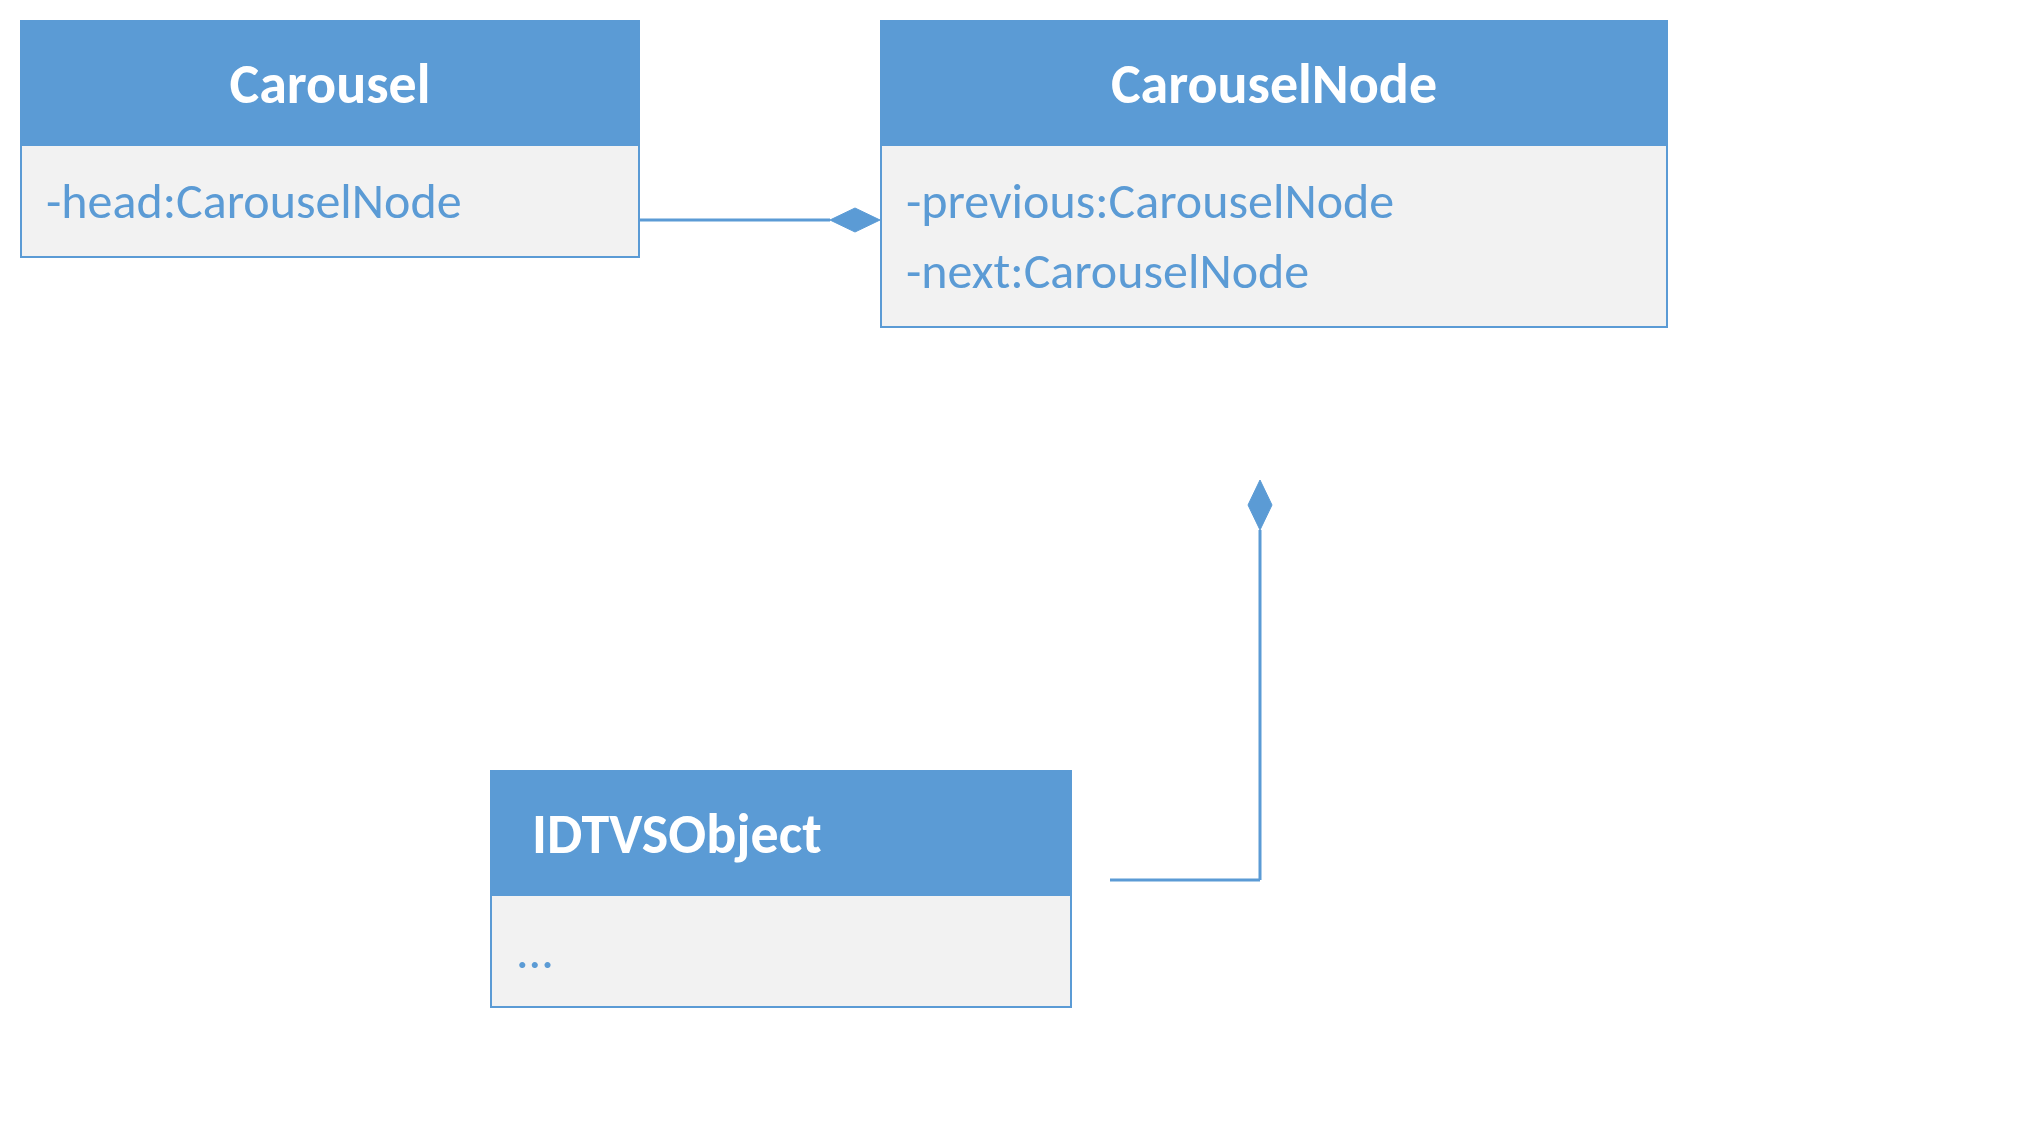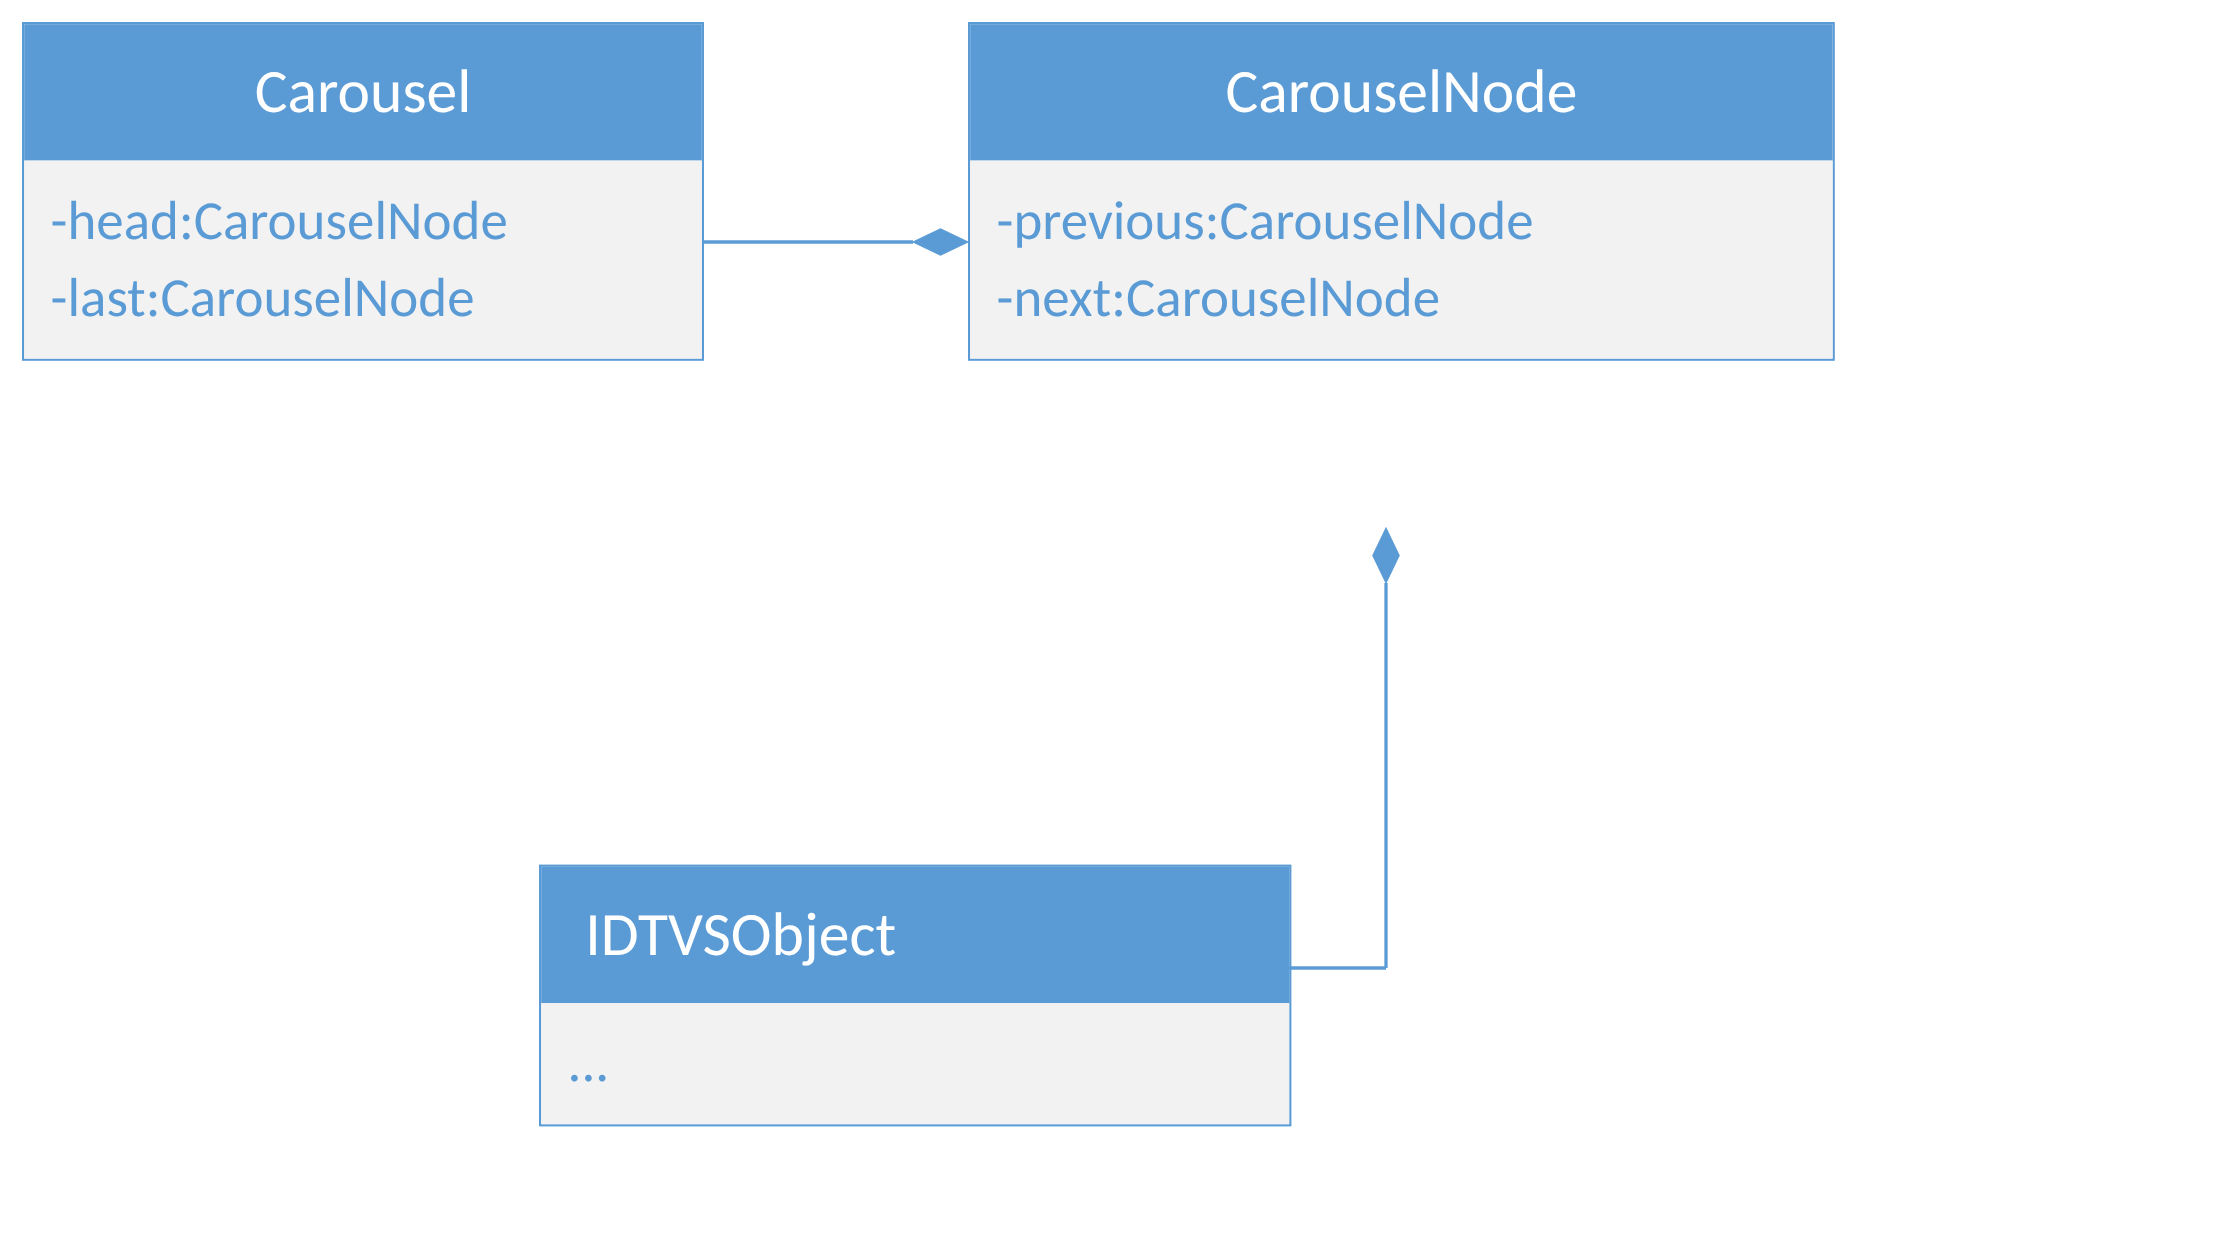--- a/index.html
+++ b/index.html
@@ -16,21 +16,21 @@
     }
     .class-box {
       position: absolute;
       border: 2px solid #5b9bd5;
     }
     .class-header {
       background: #5b9bd5;
       color: #ffffff;
       text-align: center;
       font-size: 56px;
-      font-weight: 400;
+      font-weight: 700;
       padding: 28px 10px;
     }
     .class-body {
       background: #f2f2f2;
       color: #5b9bd5;
       font-size: 50px;
       font-weight: 400;
       padding: 20px 24px;
       line-height: 1.4;
     }
@@ -45,35 +45,34 @@
   </style>
 </head>
 <body>
 
 <div class="class-box" style="left:20px; top:20px; width:620px;">
   <div class="class-header">
     <span>Carousel</span>
   </div>
   <div class="class-body">
     <div class="attr">-head:CarouselNode</div>
-    <div class="attr">-last:CarouselNode</div>
   </div>
 </div>
 
 <div class="class-box" style="left:880px; top:20px; width:788px;">
   <div class="class-header">
     <span>CarouselNode</span>
   </div>
   <div class="class-body">
     <div class="attr">-previous:CarouselNode</div>
     <div class="attr">-next:CarouselNode</div>
   </div>
 </div>
 
-<div class="class-box" style="left:490px; top:770px; width:684px;margin-top:16px;">
+<div class="class-box" style="left:490px; top:770px; width:582px;">
   <div class="class-header" style="text-align:left; padding-left:40px;">
     <span>IDTVSObject</span>
   </div>
   <div class="class-body">
     <div class="attr">...</div>
   </div>
 </div>
 
 <svg class="connector" style="left:640px; top:190px; width:240px; height:60px;">
 

